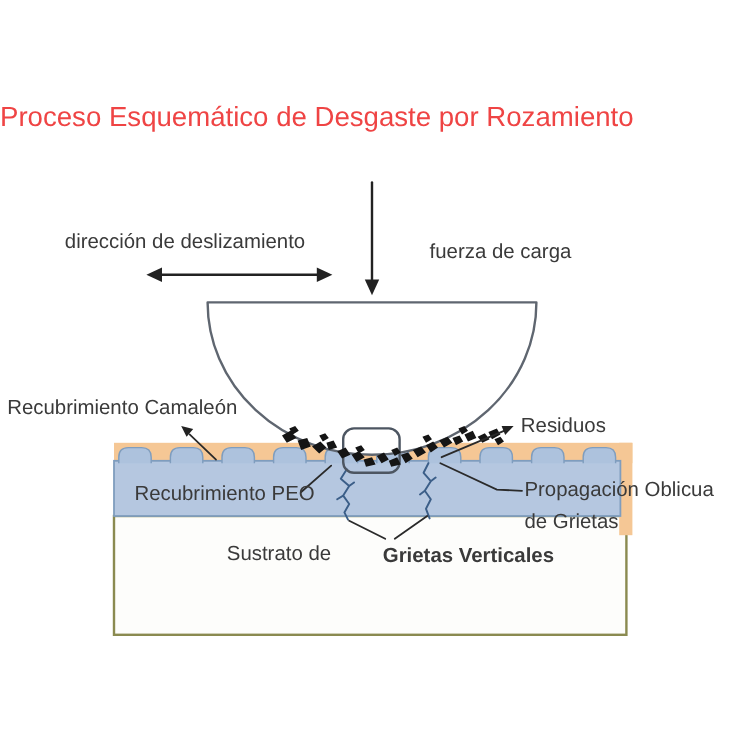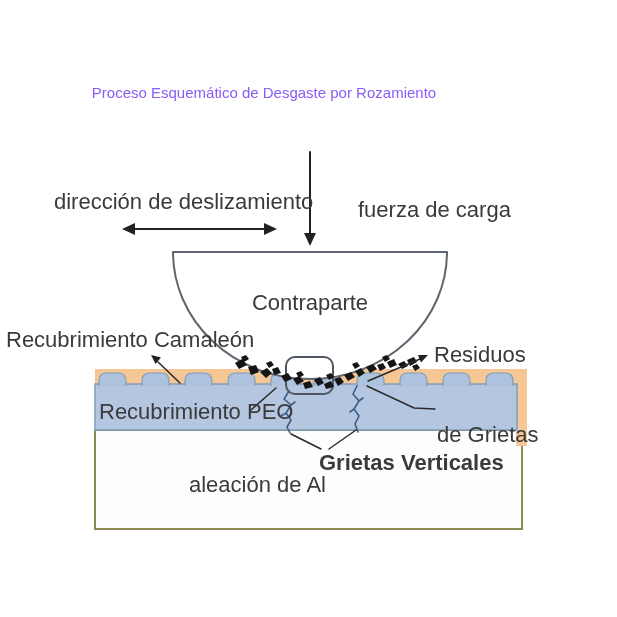--- a/index.html
+++ b/index.html
@@ -3,24 +3,24 @@
 <meta charset="utf-8">
 <style>
   html,body{margin:0;padding:0;}
   body{
     width:617px;height:617px;position:relative;background:#ffffff;
     font-family:"Liberation Sans","DejaVu Sans",sans-serif;
     color:#3a3a3a;overflow:hidden;
   }
   .stage{position:absolute;inset:0;}
   svg{position:absolute;left:0;top:0;}
-  .lbl{position:absolute;font-size:22px;line-height:22px;color:#3a3a3a;white-space:nowrap;}
+  .lbl{position:absolute;font-size:17px;line-height:22px;color:#3a3a3a;white-space:nowrap;}
   .title{
     position:absolute;left:0;top:84px;width:528px;text-align:center;
-    font-size:15px;color:#8b5cf6;
+    font-size:23px;color:#ef4444;
   }
   .center{text-align:center;}
   
   .orange{fill:#f5c795;}
   .bluelayer{fill:#b5c7e0;stroke:#7f9dbe;stroke-width:1.5;}
   .bump{fill:#adc2dd;stroke:#7f9dbe;stroke-width:1.2;}
   .whitebox{fill:#fdfdfb;stroke:#8a8a50;stroke-width:2;}
   .bowl{fill:#ffffff;stroke:#5f6670;stroke-width:2;stroke-linejoin:round;}
   .callout{fill:none;stroke:#4d5662;stroke-width:2;}
   .crack{fill:none;stroke:#3b5e88;stroke-width:1.6;stroke-linejoin:round;stroke-linecap:round;}
@@ -107,26 +107,26 @@
       <line x1="329" y1="449" x2="356" y2="430" class="ptr-thin"></line>
     </g>
   </svg>
 
   <div class="title">Proceso Esquemático de Desgaste por Rozamiento</div>
 
   <div class="lbl" style="left:54px;top:191px;">dirección de deslizamiento</div>
 
   <div class="lbl" style="left:344px;top:199px;margin-left:14px;">fuerza de carga</div>
 
-  <div class="lbl center" style="left:248px;top:292px;width:124px;">Contraparte</div>
 
   <div class="lbl" style="left:6px;top:329px;">Recubrimiento Camaleón</div>
 
   <div class="lbl" style="left:434px;top:344px;">Residuos</div>
 
-  <div class="lbl" style="left:99px;top:401px;">Recubrimiento PEO</div>
+  <div class="lbl" style="left:112px;top:401px;">Recubrimiento PEO</div>
 
+  <div class="lbl" style="left:437px;top:397px;">Propagación Oblicua</div>
   <div class="lbl" style="left:437px;top:424px;text-align:center;">de Grietas</div>
 
-  <div class="lbl" style="left:189px;top:474px;">aleación de Al</div>
+  <div class="lbl" style="left:189px;top:451px;">Sustrato de</div>
 
   <div class="lbl" style="left:319px;top:452px;font-weight:bold;">Grietas Verticales</div>
 </div>
 
 </body></html>

